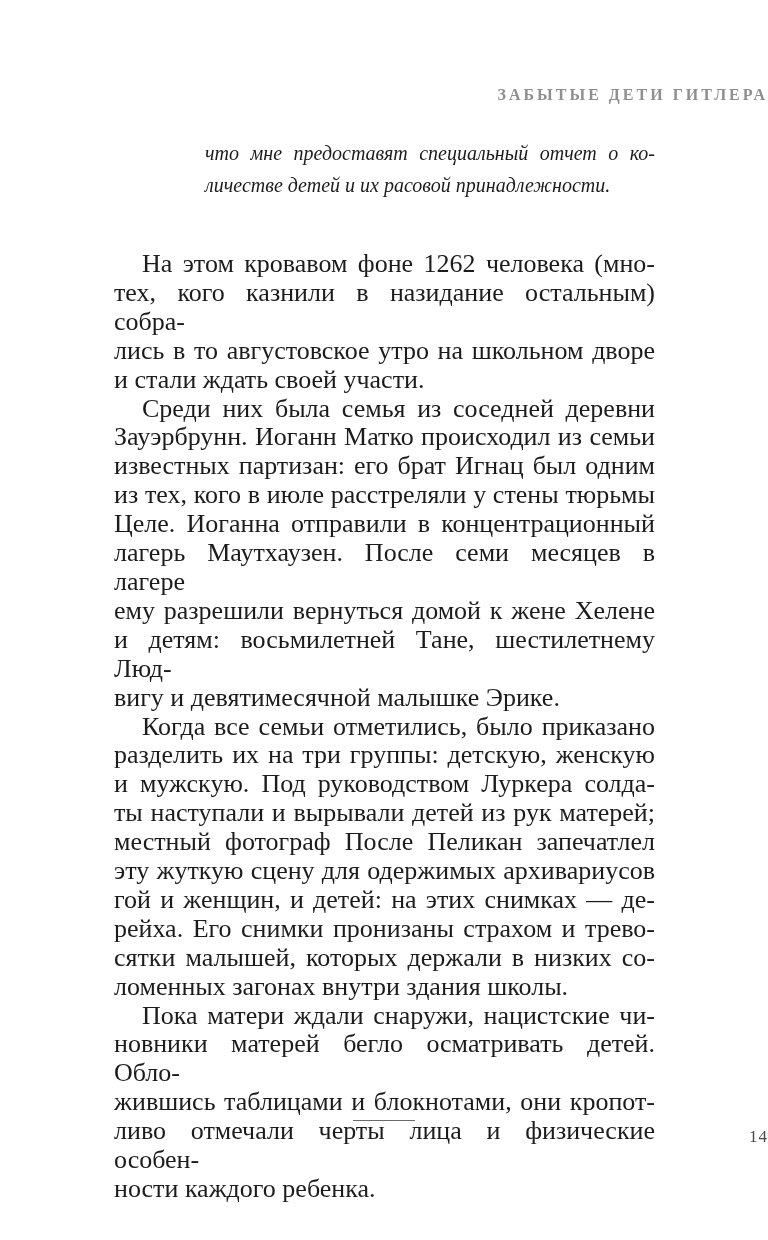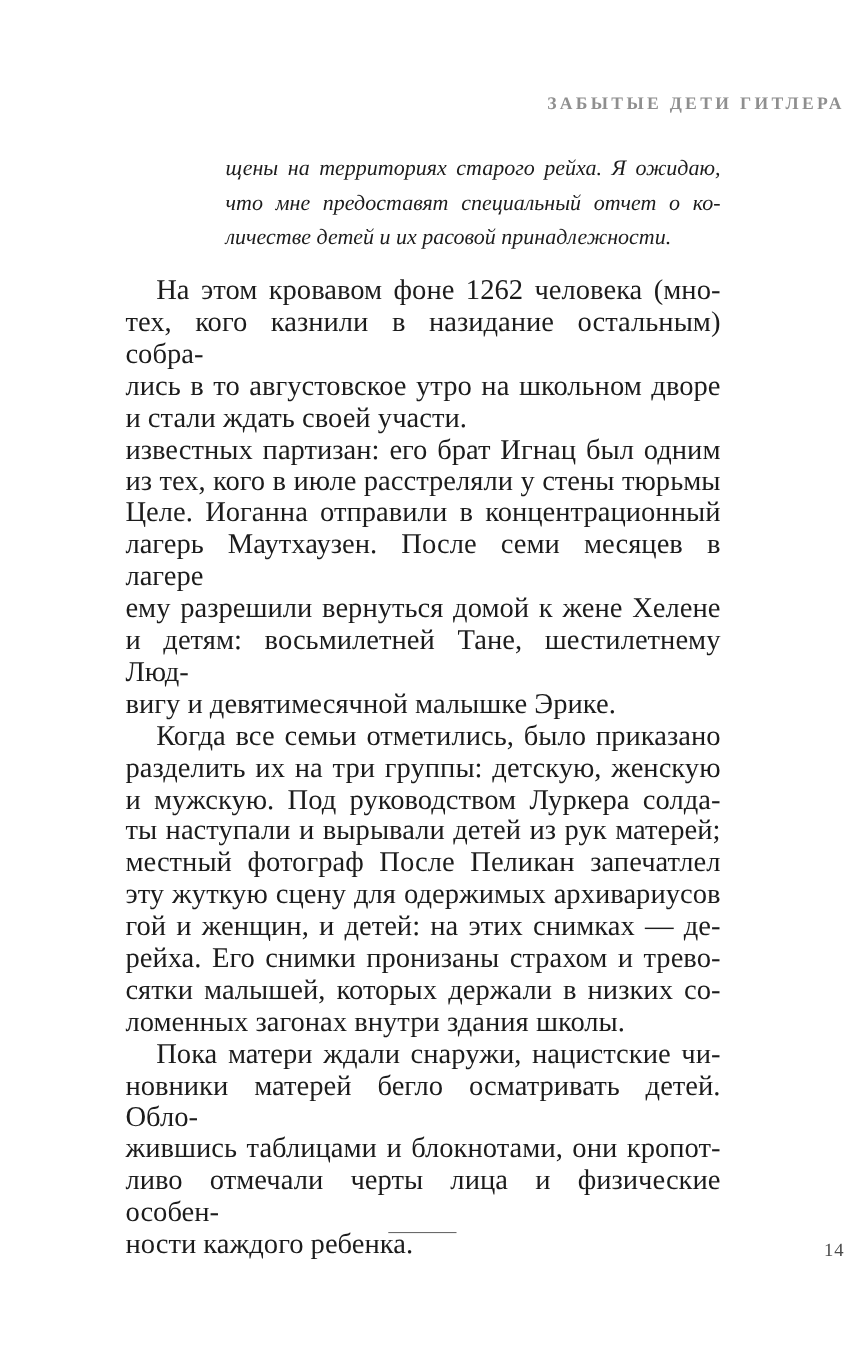--- a/index.html
+++ b/index.html
@@ -81,33 +81,34 @@
     letter-spacing: 1px;
   }
 </style>
 </head>
 <body>
 
 <div class="page">
   <div class="running-head">ЗАБЫТЫЕ ДЕТИ ГИТЛЕРА</div>
 
   <div class="quote">
-      <div class="line">щены на территориях старого рейха. Я ожидаю,</div>
       <div class="line">что мне предоставят специальный отчет о ко-</div>
       <div class="line last">личестве детей и их расовой принадлежности.</div>
     </div>
 
   <div class="body-text">
       <div class="para">
         <div class="line first">На этом кровавом фоне 1262 человека (мно-</div>
         <div class="line">тех, кого казнили в назидание остальным) собра-</div>
         <div class="line">лись в то августовское утро на школьном дворе</div>
         <div class="line last">и стали ждать своей участи.</div>
       </div>
       <div class="para">
+        <div class="line first">Среди них была семья из соседней деревни</div>
+        <div class="line">Зауэрбрунн. Иоганн Матко происходил из семьи</div>
         <div class="line">известных партизан: его брат Игнац был одним</div>
         <div class="line">из тех, кого в июле расстреляли у стены тюрьмы</div>
         <div class="line">Целе. Иоганна отправили в концентрационный</div>
         <div class="line">лагерь Маутхаузен. После семи месяцев в лагере</div>
         <div class="line">ему разрешили вернуться домой к жене Хелене</div>
         <div class="line">и детям: восьмилетней Тане, шестилетнему Люд-</div>
         <div class="line last">вигу и девятимесячной малышке Эрике.</div>
       </div>
       <div class="para">
         <div class="line first">Когда все семьи отметились, было приказано</div>

